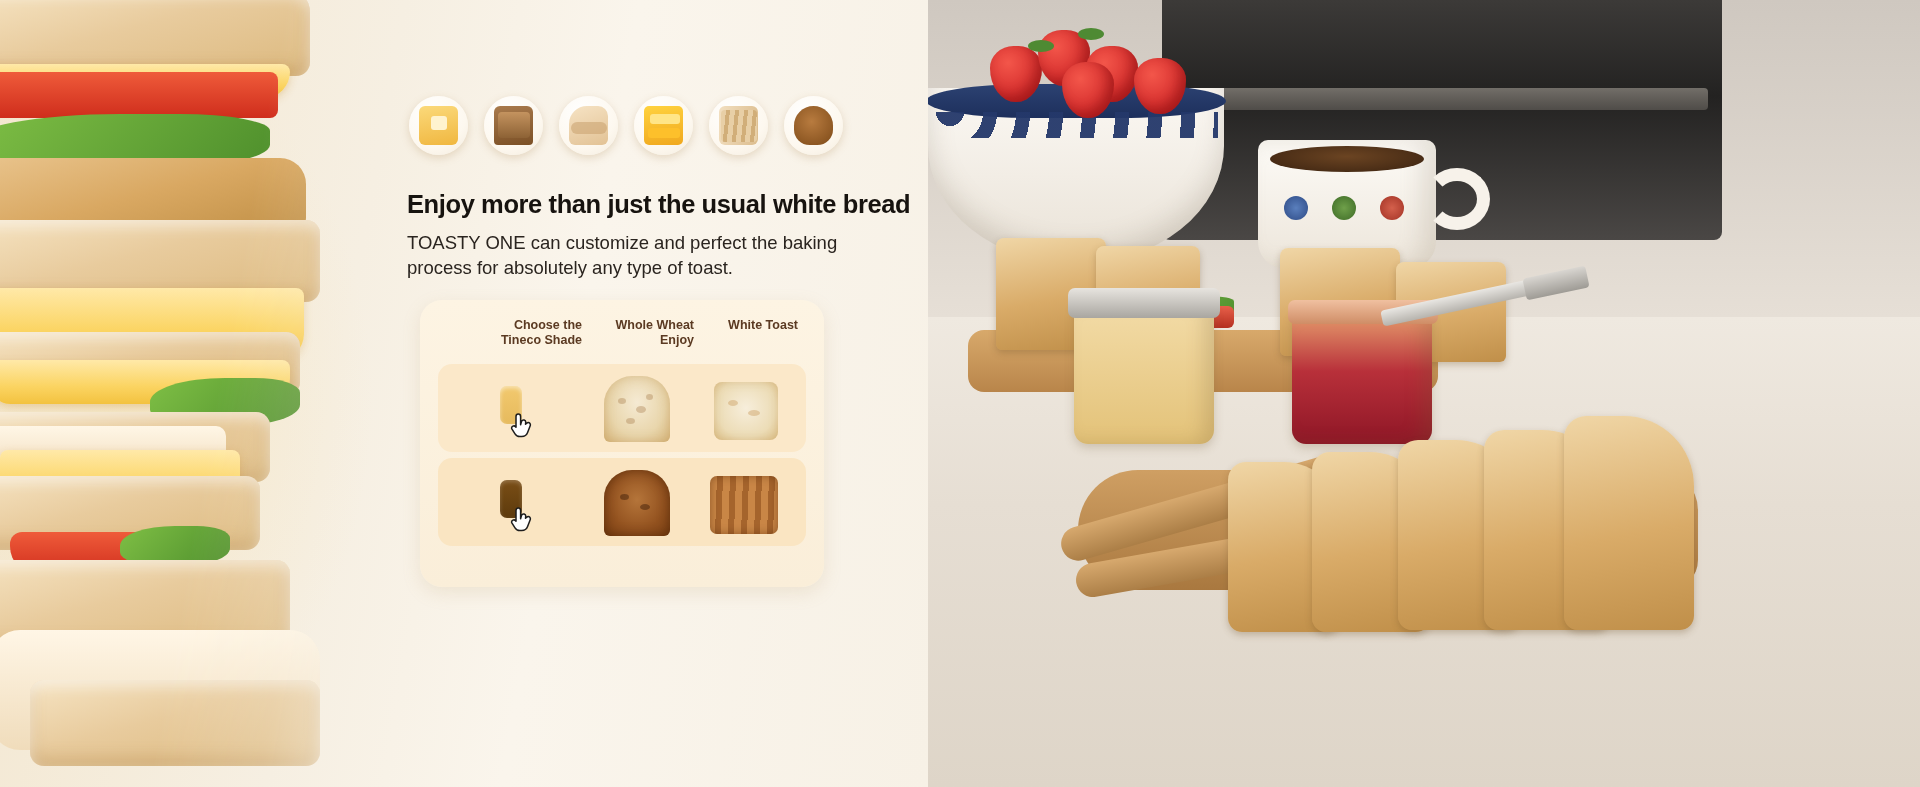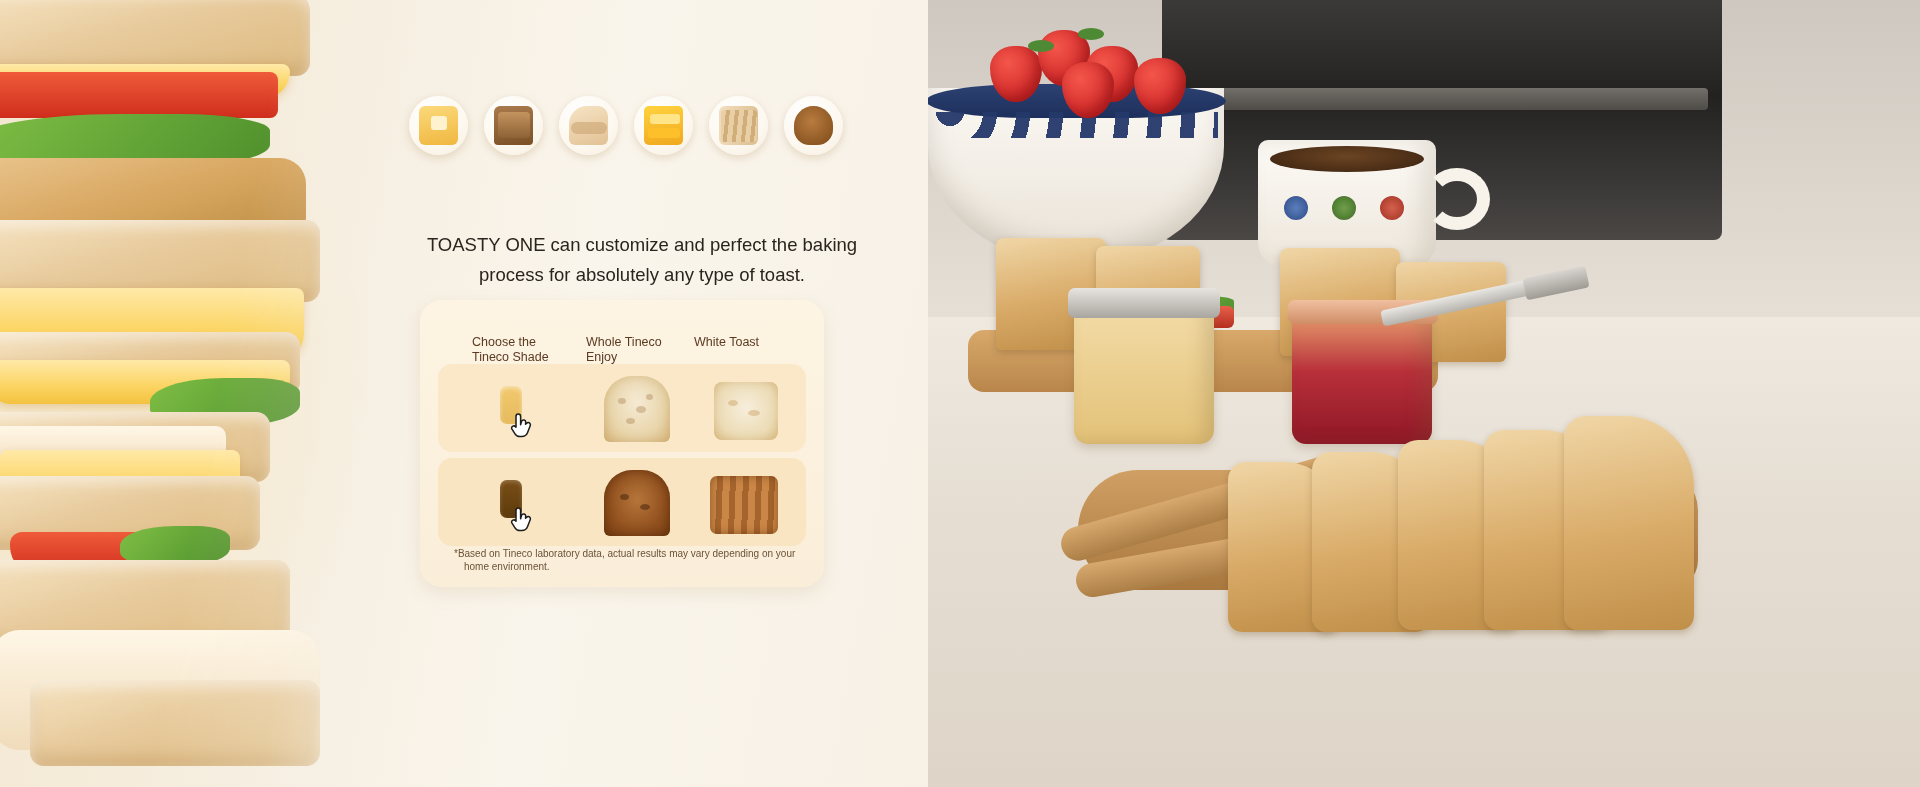--- a/index.html
+++ b/index.html
@@ -129,35 +129,35 @@
   }
   .ib-art { position:absolute; inset:10px; }
 
   .headline {
     position:absolute; left:3px; top:190px; width:520px;
     font-size:25.5px; font-weight:700; letter-spacing:-.4px;
     color:#17130f; white-space:nowrap;
   }
   .subcopy {
     position:absolute; left:3px; top:230px; width:470px;
-    font-size:18.5px; line-height:30px; color:#2a241f; font-weight:400;text-align:center;
+    font-size:18.5px; line-height:25px; color:#2a241f; font-weight:400;
   }
 
   
   .card {
     position:absolute; left:16px; top:300px; width:404px; height:287px;
     background:linear-gradient(180deg,#fdf4e3,#faeed9);
     border-radius:22px;
     box-shadow:0 6px 18px rgba(190,155,105,.18);
     padding:18px 18px 12px 18px;
   }
   .col-heads { position:relative; height:40px; }
   .col-head {
-    position:absolute; top:17px; text-align:left;
-    font-size:12.5px; font-weight:400; line-height:15px; color:#5b3a22;
+    position:absolute; top:0; text-align:right;
+    font-size:12.5px; font-weight:700; line-height:15px; color:#5b3a22;
   }
   .ch1 { left:34px;  width:110px; }
   .ch2 { left:148px; width:108px; }
   .ch3 { left:256px; width:104px; }
 
   .row {
     position:relative; height:88px; margin-top:6px;
     background:#fbe8c9; border-radius:14px;
   }
   .row.dark { background:#fae5c2; }
@@ -307,35 +307,36 @@
       </div>
       <div class="icon-bubble">
         <div class="ib-art" style="background:linear-gradient(100deg,#f2dfc0,#dcbd8e); border-radius:6px;"></div>
         <div style="position:absolute; left:12px; top:14px; width:36px; height:32px; background:repeating-linear-gradient(96deg,#e8cfa6 0 5px,#d1ae79 5px 9px); border-radius:4px;"></div>
       </div>
       <div class="icon-bubble">
         <div class="ib-art" style="background:radial-gradient(circle at 45% 40%,#b87b3f,#7d4a18); border-radius:50% 50% 40% 40%;"></div>
       </div>
     </div>
 
+    <h1 class="headline">Enjoy more than just the usual white bread</h1>
 
     <div class="subcopy">
       <span>TOASTY ONE can customize and perfect the baking</span>
       <span>process for absolutely any type of toast.</span>
     </div>
 
     <div class="card">
 
       <div class="col-heads">
         <div class="col-head ch1">
           <span>Choose the</span><br>
           <span>Tineco Shade</span>
         </div>
         <div class="col-head ch2">
-          <span>Whole Tineco</span><br>
+          <span>Whole Wheat</span><br>
           <span>Enjoy</span>
         </div>
         <div class="col-head ch3">
           <span>White Toast</span>
         </div>
       </div>
 
       <div class="row">
         <div class="swatch light"></div>
         <svg class="cursor" viewBox="0 0 22 28">
@@ -358,19 +359,15 @@
         <svg class="cursor" viewBox="0 0 22 28">
           <path d="M6 4.5c0-1.4 1-2.5 2.3-2.5S10.6 3.1 10.6 4.5v8.2l.9-3.1c.4-1.2 1.5-1.9 2.7-1.6 1 .3 1.6 1.2 1.5 2.2l-.2 2.1 1.3-1.2c.9-.8 2.2-.7 3 .2.6.7.7 1.6.4 2.4l-2.6 6.9c-.9 2.4-3.2 4-5.8 4h-2c-2 0-3.8-1-4.8-2.7L2 17.2c-.6-1.1-.2-2.4.9-3 .9-.5 2-.3 2.7.5l.4.5V4.5z" fill="#ffffff" stroke="#1d1d1d" stroke-width="1.5" stroke-linejoin="round"></path>
         </svg>
         <div class="toast-img ti-wheat-dark">
           <div class="grain" style="left:16px; top:24px; width:9px; height:6px; background:rgba(40,16,0,.4);"></div>
           <div class="grain" style="left:36px; top:34px; width:10px; height:6px; background:rgba(40,16,0,.4);"></div>
         </div>
         <div class="toast-img ti-white-dark"></div>
       </div>
 
-      <div class="footnote">
-        <span>*Based on Tineco laboratory data, actual results may vary depending on your</span>
-        <span class="l2">home environment.</span>
-      </div>
     </div>
   </div>
 </div>
 
 </body></html>

